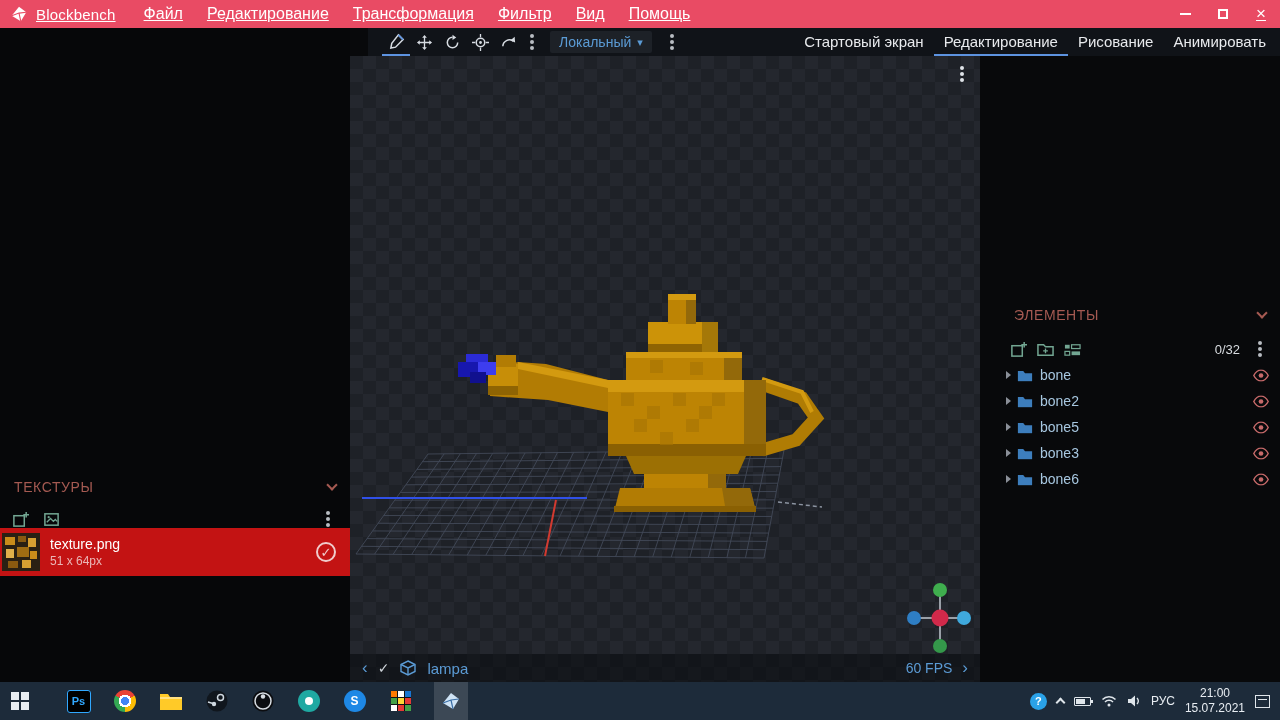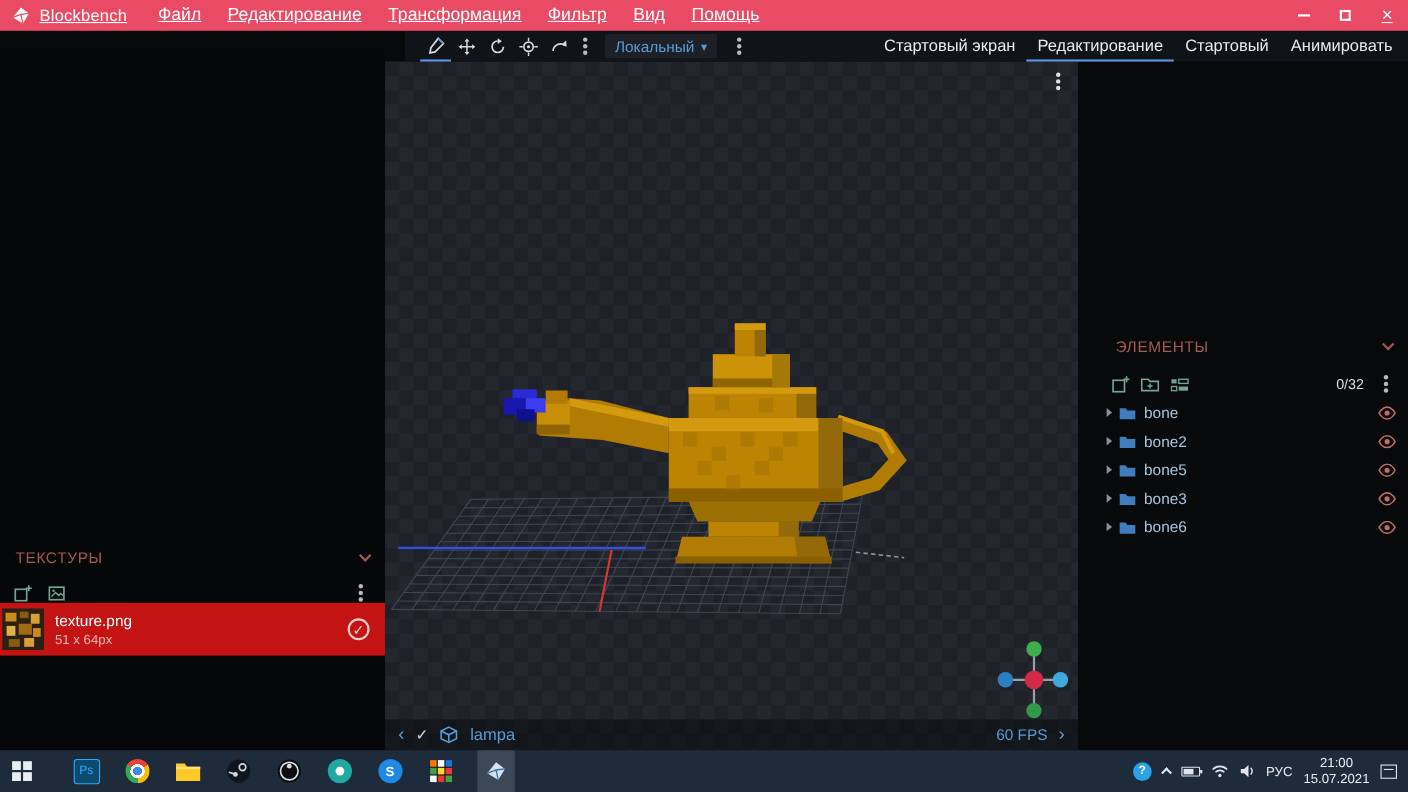--- a/index.html
+++ b/index.html
@@ -28,21 +28,21 @@
            box-shadow:0 -6px 0 #b8bcc2, 0 6px 0 #b8bcc2; display:inline-block; }
   .kebab-wrap { width:20px; height:28px; display:flex; align-items:center; justify-content:center; }
   .mode-dropdown { margin-left:8px; background:#1d2127; color:#5b9bd5; font-size:14px;
                    padding:3px 9px; border-radius:2px; display:flex; align-items:center; gap:6px; }
   .edit-tabs { margin-left:auto; display:flex; align-items:center; height:100%; padding-right:4px; }
   .tab { color:#e8eaed; font-size:15px; padding:0 10px; height:100%; display:flex; align-items:center;
          border-bottom:2px solid transparent; }
   .tab.active { border-bottom-color:#5d93e0; }
 
   
-  .left-panel { position:absolute; top:44px; left:0; width:350px; bottom:38px; background:#060709; z-index:10; }
+  .left-panel { position:absolute; top:24px; left:0; width:350px; bottom:38px; background:#060709; z-index:10; }
   .section-header { position:absolute; left:0; right:0; height:26px; display:flex; align-items:center;
                     color:#a55a52; font-size:14px; letter-spacing:.6px; padding:0 14px; }
   .chev { width:8px; height:8px; border-right:2px solid #a55a52; border-bottom:2px solid #a55a52;
           transform:rotate(45deg); margin-left:auto; margin-top:-4px; }
   .panel-toolbar { position:absolute; left:0; right:0; height:26px; display:flex; align-items:center;
                    gap:14px; padding:0 12px; }
   .panel-toolbar .kebab-wrap { margin-left:auto; }
   .texture-item { position:absolute; left:0; right:0; height:48px; background:#c31313; display:flex;
                   align-items:center; }
   .texture-thumb { width:38px; height:38px; margin-left:2px; flex:0 0 auto; }
@@ -85,22 +85,22 @@
 
   
   .taskbar { position:absolute; left:0; right:0; bottom:0; height:38px; background:#1d2b3a;
              display:flex; align-items:center; z-index:40; }
   .start-btn { width:40px; height:38px; display:flex; align-items:center; justify-content:center; }
   .win-logo { display:grid; grid-template-columns:8px 8px; grid-template-rows:8px 8px; gap:2px; }
   .win-logo span { background:#e8edf2; }
   .task-icons { display:flex; align-items:center; gap:21px; margin-left:26px; }
   .task-icon { width:25px; height:38px; display:flex; align-items:center; justify-content:center; }
   .task-icon.active { background:rgba(255,255,255,.14); width:34px; }
-  .ps-icon { width:24px; height:23px; background:#0c4a6e; border:1.5px solid #31a8ff; border-radius:3px;
-             color:#31a8ff; font-size:11px; font-weight:normal; display:flex; align-items:center; justify-content:center; }
+  .ps-icon { width:24px; height:23px; background:#000000; border:1.5px solid #31a8ff; border-radius:3px;
+             color:#31a8ff; font-size:11px; font-weight:bold; display:flex; align-items:center; justify-content:center; }
   .chrome-icon { width:22px; height:22px; border-radius:50%;
     background:
       radial-gradient(circle at center, #4285f4 0 4px, #fff 4px 6.5px, transparent 6.5px),
       conic-gradient(from -60deg, #ea4335 0 120deg, #fbbc05 120deg 240deg, #34a853 240deg 360deg); }
   .circle-icon { width:22px; height:22px; border-radius:50%; display:flex; align-items:center;
                  justify-content:center; color:#fff; font-size:12px; font-weight:bold; }
   .rubik { display:grid; grid-template-columns:repeat(3,6px); grid-template-rows:repeat(3,6px); gap:1px; background:#111; }
   .tray { margin-left:auto; display:flex; align-items:center; gap:10px; padding-right:10px; color:#e8edf2; }
   .tray-text { font-size:12px; }
   .chev-up { width:7px; height:7px; border-left:2px solid #dfe5ea; border-top:2px solid #dfe5ea;
@@ -199,21 +199,21 @@
       <span>Локальный</span>
       <span style="font-size:11px">▾</span>
     </div>
     <span class="kebab-wrap" style="margin-left:10px">
         <i class="kebab"></i>
       </span>
 
     <div class="edit-tabs">
       <div class="tab">Стартовый экран</div>
       <div class="tab active">Редактирование</div>
-      <div class="tab">Стартовый</div>
+      <div class="tab">Рисование</div>
       <div class="tab">Анимировать</div>
     </div>
   </div>
 
   <div class="left-panel">
     <div class="section-header" style="top:450px">
       <span>ТЕКСТУРЫ</span>
       <i class="chev"></i>
     </div>
     <div class="panel-toolbar" style="top:482px">

